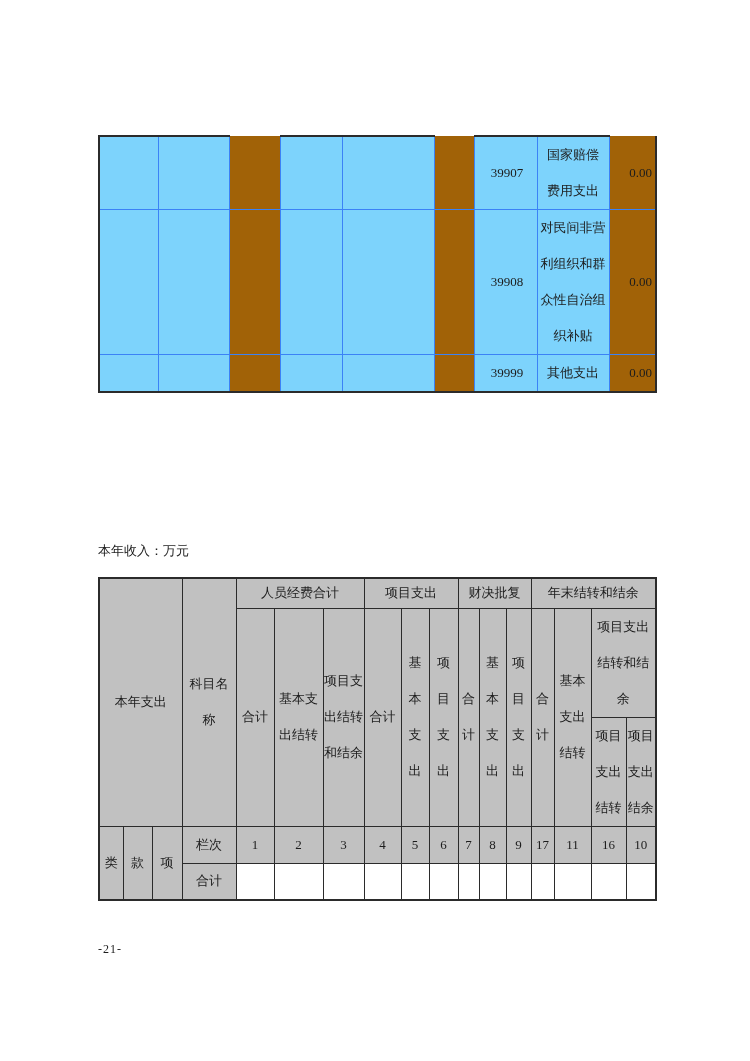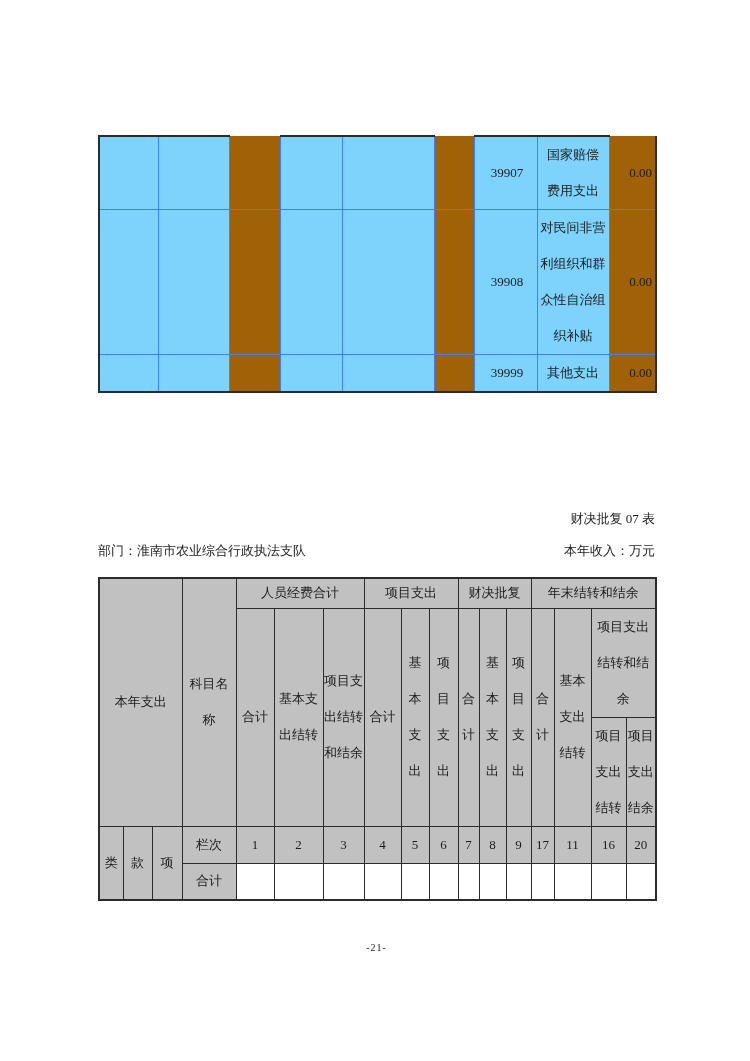--- a/index.html
+++ b/index.html
@@ -50,21 +50,21 @@
   .t2 {
     position: absolute; left: 98px; top: 577px; width: 557px;
     border: 2px solid #2b2b2b;
   }
   .t2 td { border: 1px solid #2b2b2b; background: #c1c1c1; text-align: center; }
   .t2 td.lh { line-height: 36px; }
   .t2 tr.rd td.w { background: #ffffff; }
 
   .footer-page {
     position: absolute; top: 942px; left: 98px; width: 557px;
-    text-align: center; font-size: 10px; letter-spacing: 1px; font-family: Liberation Serif, serif;
+    text-align: left; font-size: 12px; letter-spacing: 1px; font-family: Liberation Serif, serif;
   }
 </style>
 </head>
 <body>
 
 <div class="page">
 
   <table class="t1">
     <colgroup>
       <col style="width:59px">
@@ -111,23 +111,21 @@
       <td class="g"></td>
       <td class="g"></td>
       <td class="w"></td>
       <td class="g code">39999</td>
       <td class="g name">其他支出</td>
       <td class="w amt">0.00</td>
     </tr>
   </tbody>
     </table>
 
-  <div class="doc-label">财决批复 07 表</div>
   <div class="meta-row">
-    <span>部门：淮南市农业综合行政执法支队</span>
     <span>本年收入：万元</span>
   </div>
 
   <table class="t2">
     <colgroup>
       <col style="width:24px">
         <col style="width:29px">
         <col style="width:30px">
       <col style="width:54px">
         <col style="width:38px">
@@ -207,21 +205,21 @@
       <td>3</td>
       <td>4</td>
       <td>5</td>
       <td>6</td>
       <td>7</td>
       <td>8</td>
       <td>9</td>
       <td>17</td>
       <td>11</td>
       <td>16</td>
-      <td>20</td>
+      <td>10</td>
     </tr>
     <tr class="rd" style="height:37px">
       <td>合计</td>
       <td class="w"></td>
       <td class="w"></td>
       <td class="w"></td>
       <td class="w"></td>
       <td class="w"></td>
       <td class="w"></td>
       <td class="w"></td>

